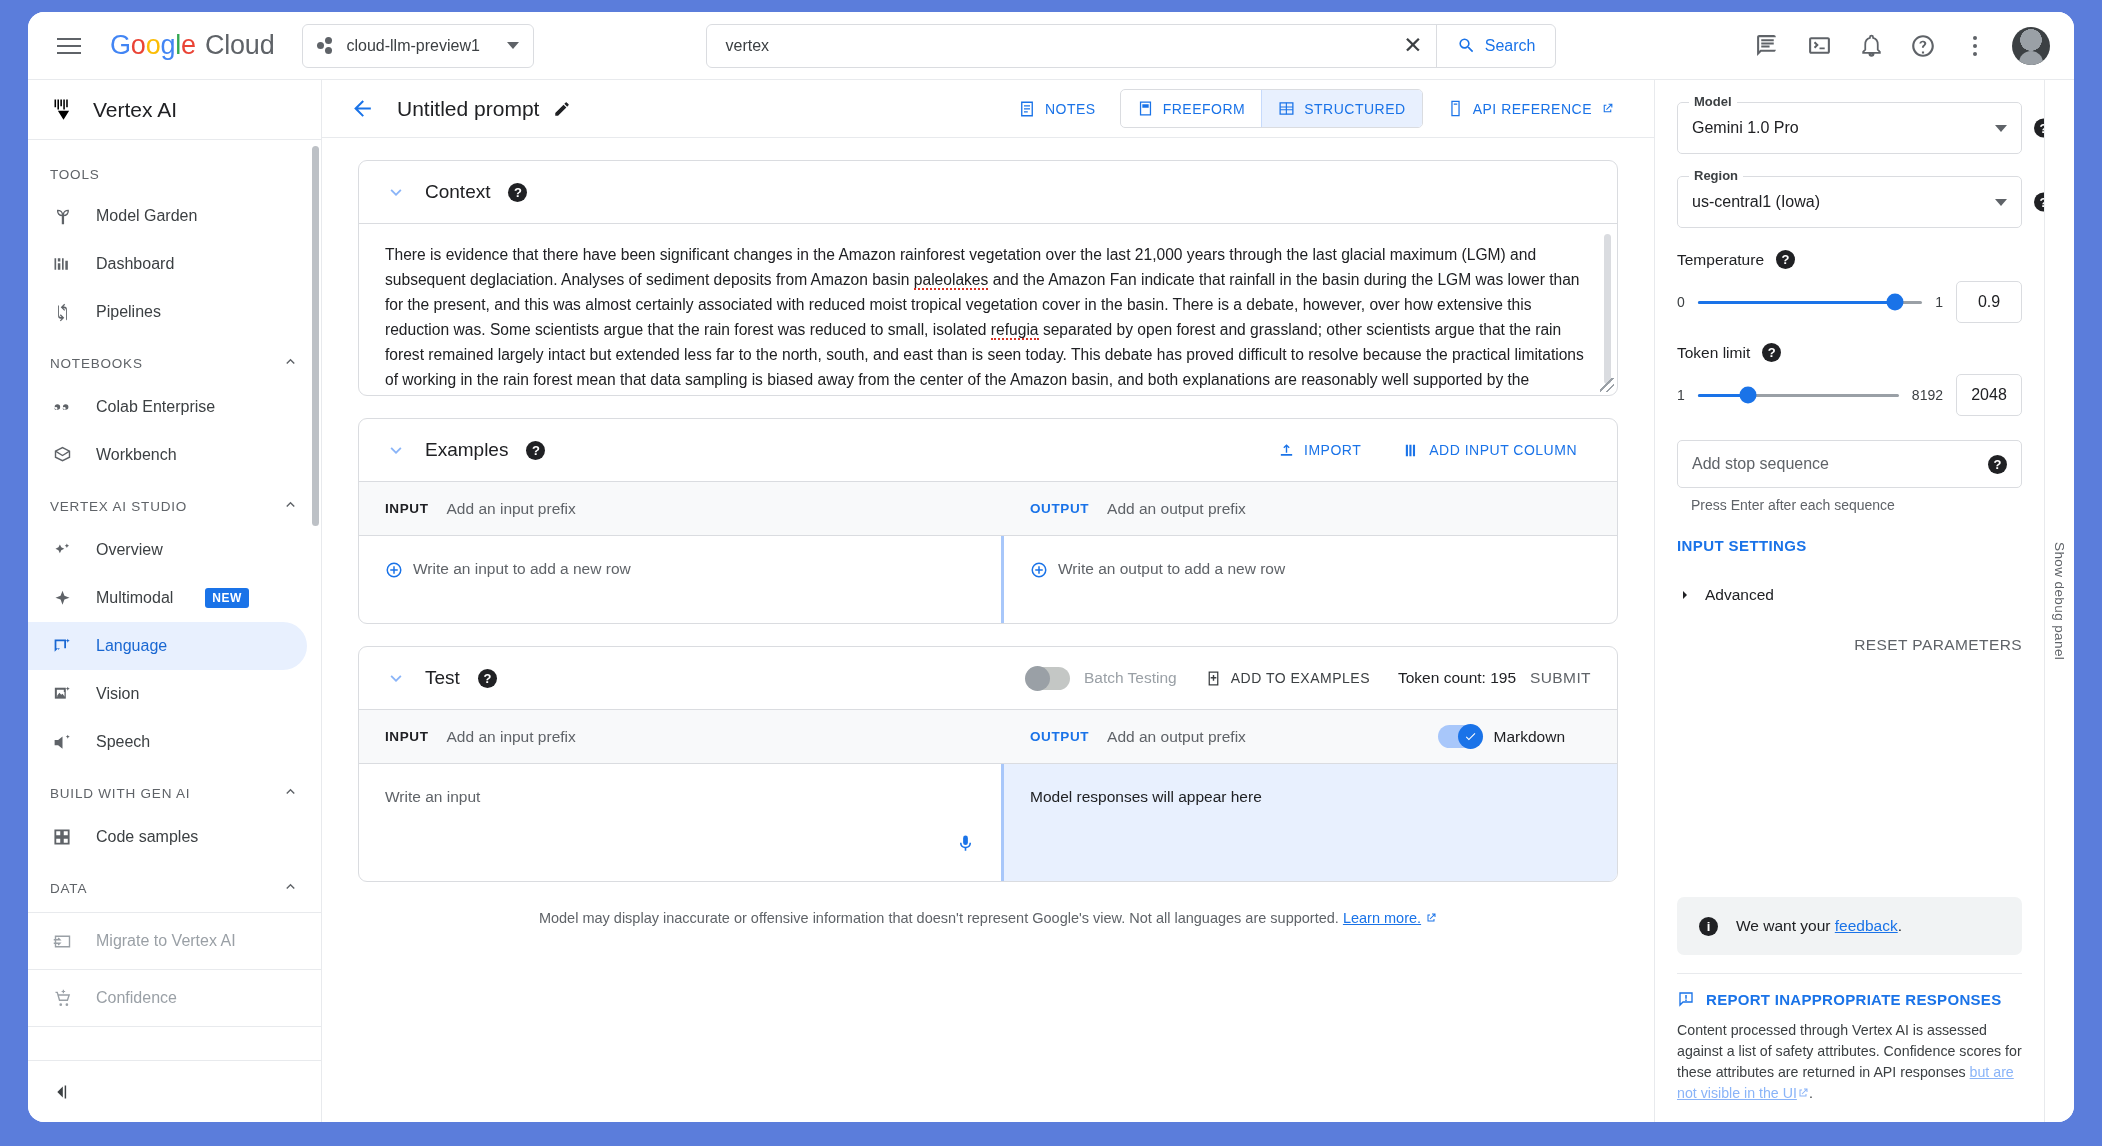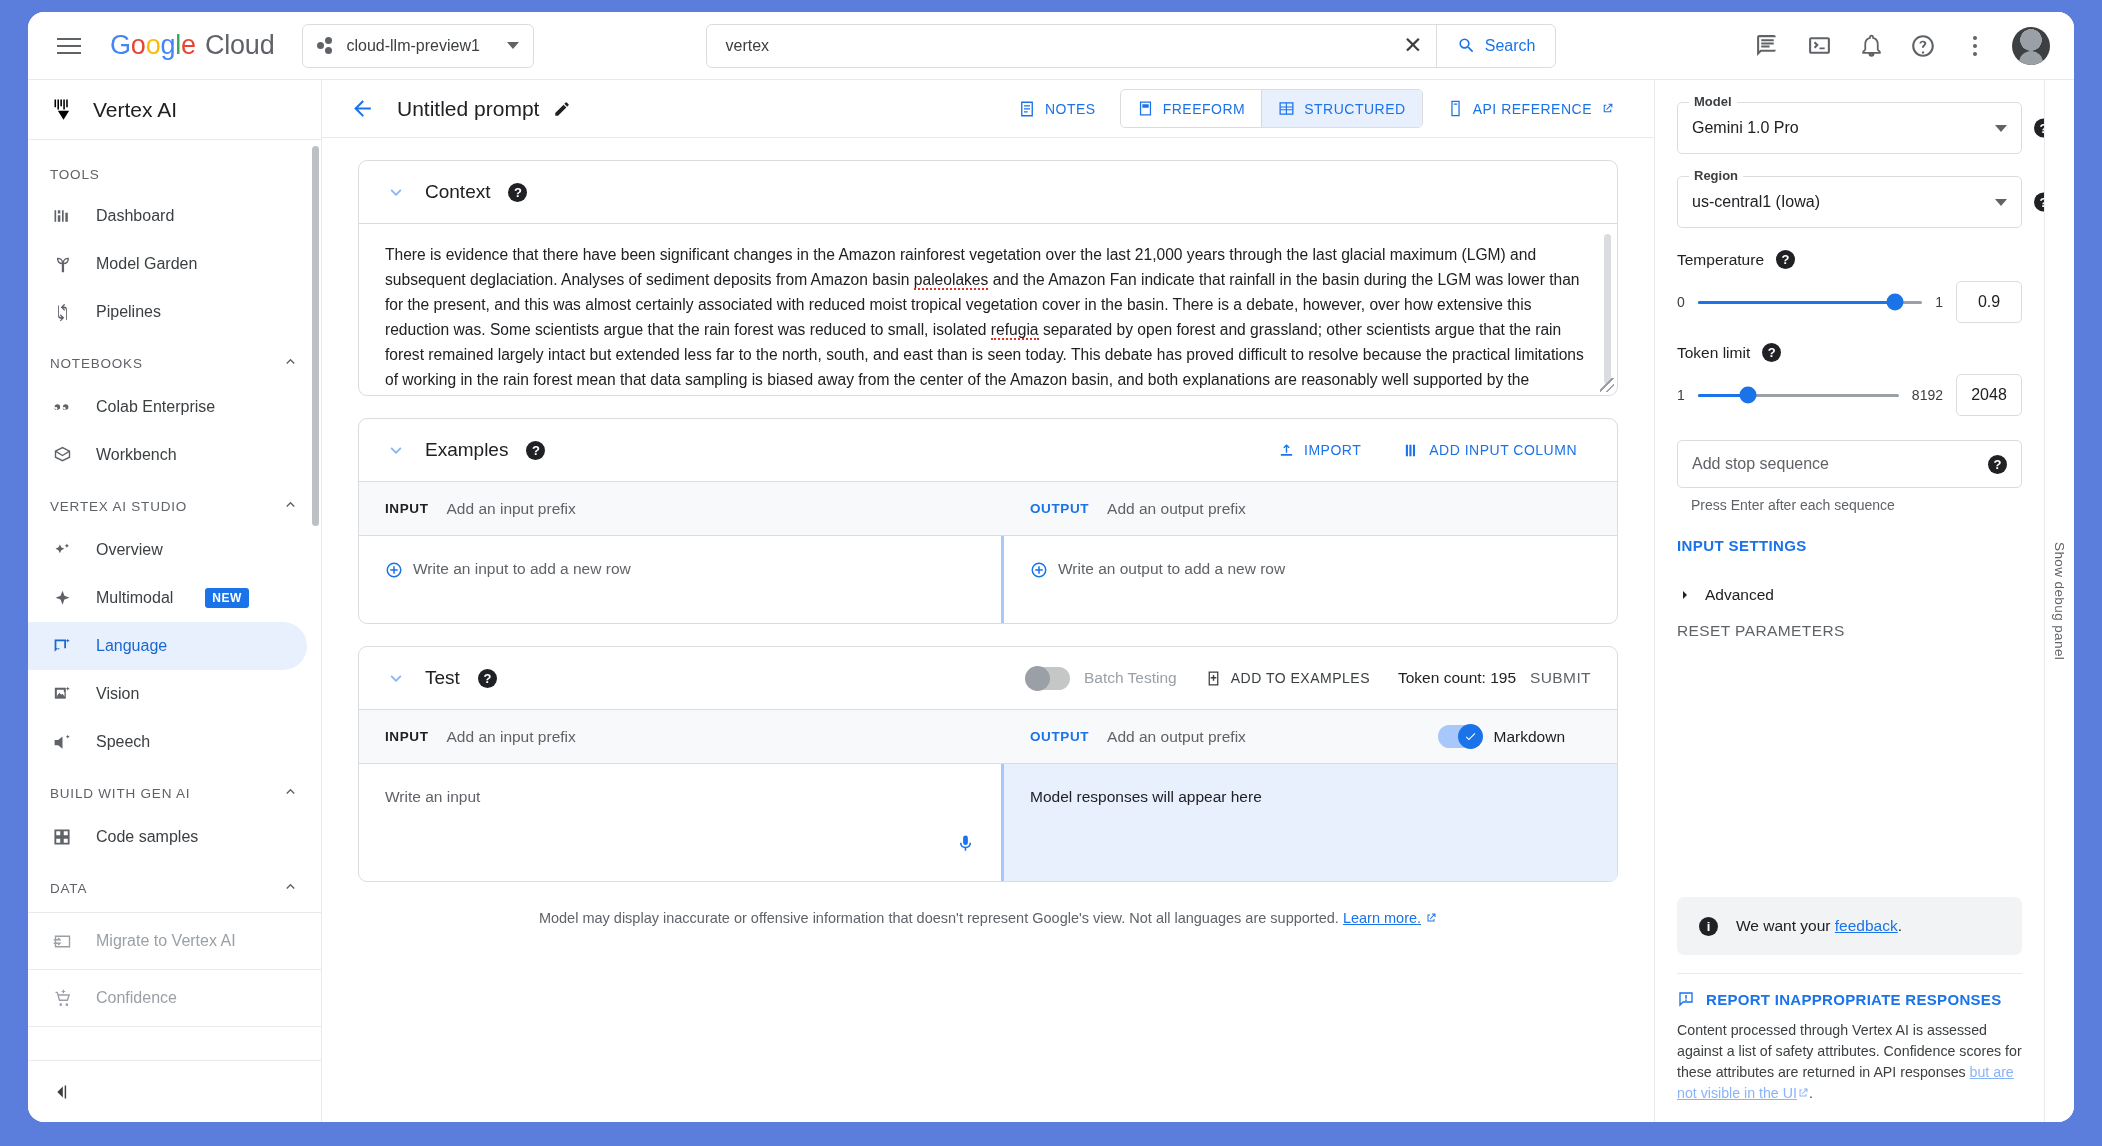--- a/index.html
+++ b/index.html
@@ -325,21 +325,21 @@
   .stopseq input::placeholder{ color:#5f6368 }
   .hint { font-size:14px; color:#5f6368; margin: 9px 0 0 14px; }
   .linkbtn {
     color:#1a73e8; font-size:15px; font-weight:bold; letter-spacing:.4px;
     cursor:pointer; margin-top: 24px; display:inline-block;
   }
   .advanced {
     display:flex; align-items:center; gap:12px; margin-top: 32px;
     font-size:15.5px; color:#202124; cursor:pointer;
   }
-  .reset { font-size:15.5px; color:#5f6368; letter-spacing:.4px; margin-top: 18px; cursor:pointer; }
+  .reset { font-size:15.5px; color:#5f6368; letter-spacing:.4px; margin-top: 32px; cursor:pointer;text-align:right; }
   .feedback-box {
     margin-top: auto; margin-bottom: 18px;
     background:#f1f3f4; border-radius:7px; height: 58px;
     display:flex; align-items:center; gap: 18px; padding: 0 22px;
     font-size:15.5px; color:#202124;
   }
   .feedback-box a { color:#1a73e8; text-decoration:underline; }
   .info-dot{
     width:19px;height:19px;border-radius:50%;background:#202124;color:#fff;
     font-size:13px;font-weight:bold;display:flex;align-items:center;justify-content:center;flex:0 0 19px;
@@ -441,33 +441,33 @@
       </div>
 
       <div class="nav-scroll">
         <div class="nav-scrollbar"></div>
 
         <div class="nav-sect">
           <span>TOOLS</span>
         </div>
         <div class="nav-item">
           <span class="ico">
+                <svg width="21" height="21" viewBox="0 0 24 24">
+                  <path d="M12 10c0-3-2.5-5-5.5-5C6 8 8 11 12 11v9h1v-9c4 0 6-3 5.5-6C15.5 5 13 7 13 10z" fill="none" stroke="currentColor" stroke-width="1.6"></path>
+                </svg>
+              </span>
+          <span>Model Garden</span>
+        </div>
+        <div class="nav-item">
+          <span class="ico">
                 <svg width="20" height="20" viewBox="0 0 24 24">
                   <path d="M3 5h2v14H3zm4 6h3v8H7zm0-6h3v4H7zm5 0h2v14h-2zm4 3h3v11h-3z"></path>
                 </svg>
               </span>
           <span>Dashboard</span>
-        </div>
-        <div class="nav-item">
-          <span class="ico">
-                <svg width="21" height="21" viewBox="0 0 24 24">
-                  <path d="M12 10c0-3-2.5-5-5.5-5C6 8 8 11 12 11v9h1v-9c4 0 6-3 5.5-6C15.5 5 13 7 13 10z" fill="none" stroke="currentColor" stroke-width="1.6"></path>
-                </svg>
-              </span>
-          <span>Model Garden</span>
         </div>
         <div class="nav-item">
           <span class="ico">
                 <svg width="21" height="21" viewBox="0 0 24 24">
                   <path d="M7 4v12a3 3 0 003 3h1l-2 2 1 1 4-4-4-4-1 1 2 2h-1a2 2 0 01-2-2V4zm10 16V8a3 3 0 00-3-3h-1l2-2-1-1-4 4 4 4 1-1-2-2h1a2 2 0 012 2v12z"></path>
                 </svg>
               </span>
           <span>Pipelines</span>
         </div>
 

